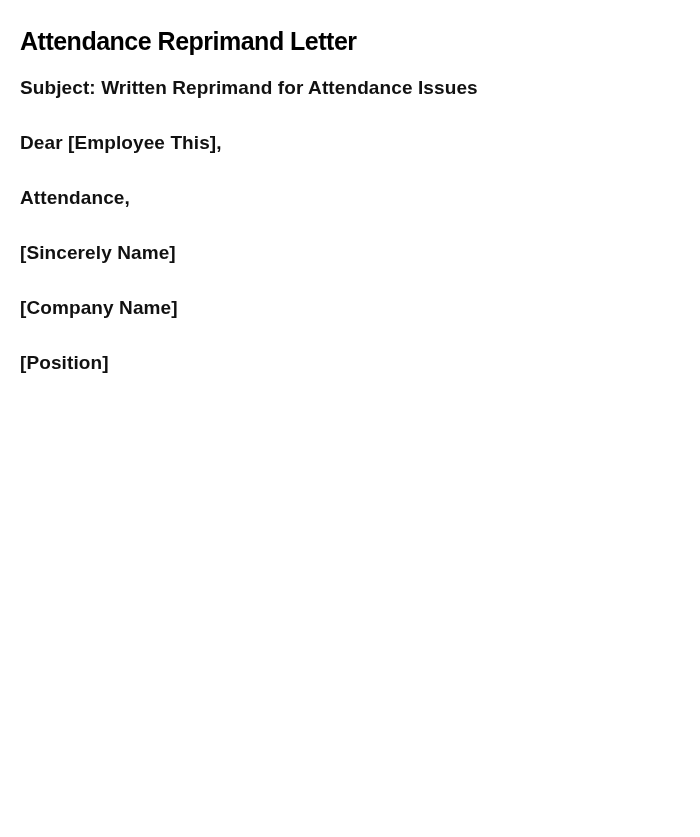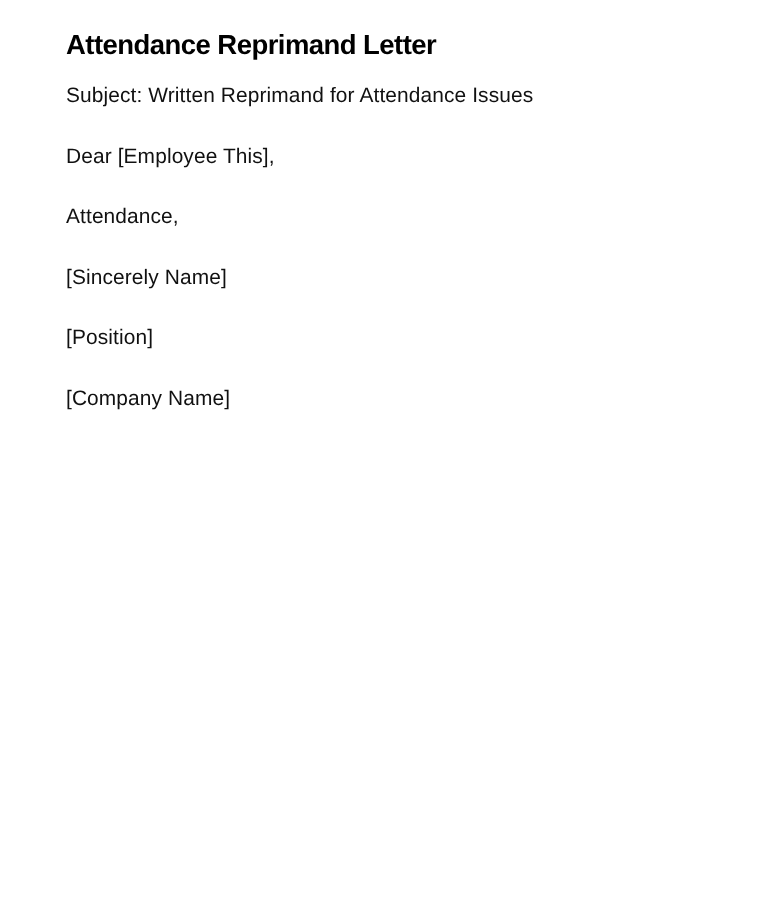--- a/index.html
+++ b/index.html
@@ -8,42 +8,43 @@
       background: #ffffff;
     }
     body {
       width: 700px;
       height: 837px;
       overflow: hidden;
       font-family: "Liberation Sans", sans-serif;
       color: #111111;
     }
     .page {
-      padding: 26px 40px 0 60px;
+      padding: 26px 40px 0 20px;
       box-sizing: border-box;
     }
     .title {
       font-size: 25px;
       font-weight: bold;
       letter-spacing: -0.5px;
       margin: 0 0 14px 0;
       line-height: 30px;
       color: #000000;
     }
     .para {
       font-size: 19px;
       line-height: 35px;
       margin: 0 0 20px 0;
       letter-spacing: 0.1px;
+      font-weight: bold;
     }
   </style>
 </head>
 <body>
 
 <div class="page">
   <h1 class="title">Attendance Reprimand Letter</h1>
   <p class="para">Subject: Written Reprimand for Attendance Issues</p>
   <p class="para">Dear [Employee This],</p>
   <p class="para">Attendance,</p>
   <p class="para">[Sincerely Name]</p>
+  <p class="para">[Company Name]</p>
   <p class="para">[Position]</p>
-  <p class="para">[Company Name]</p>
 </div>
 
 </body></html>

